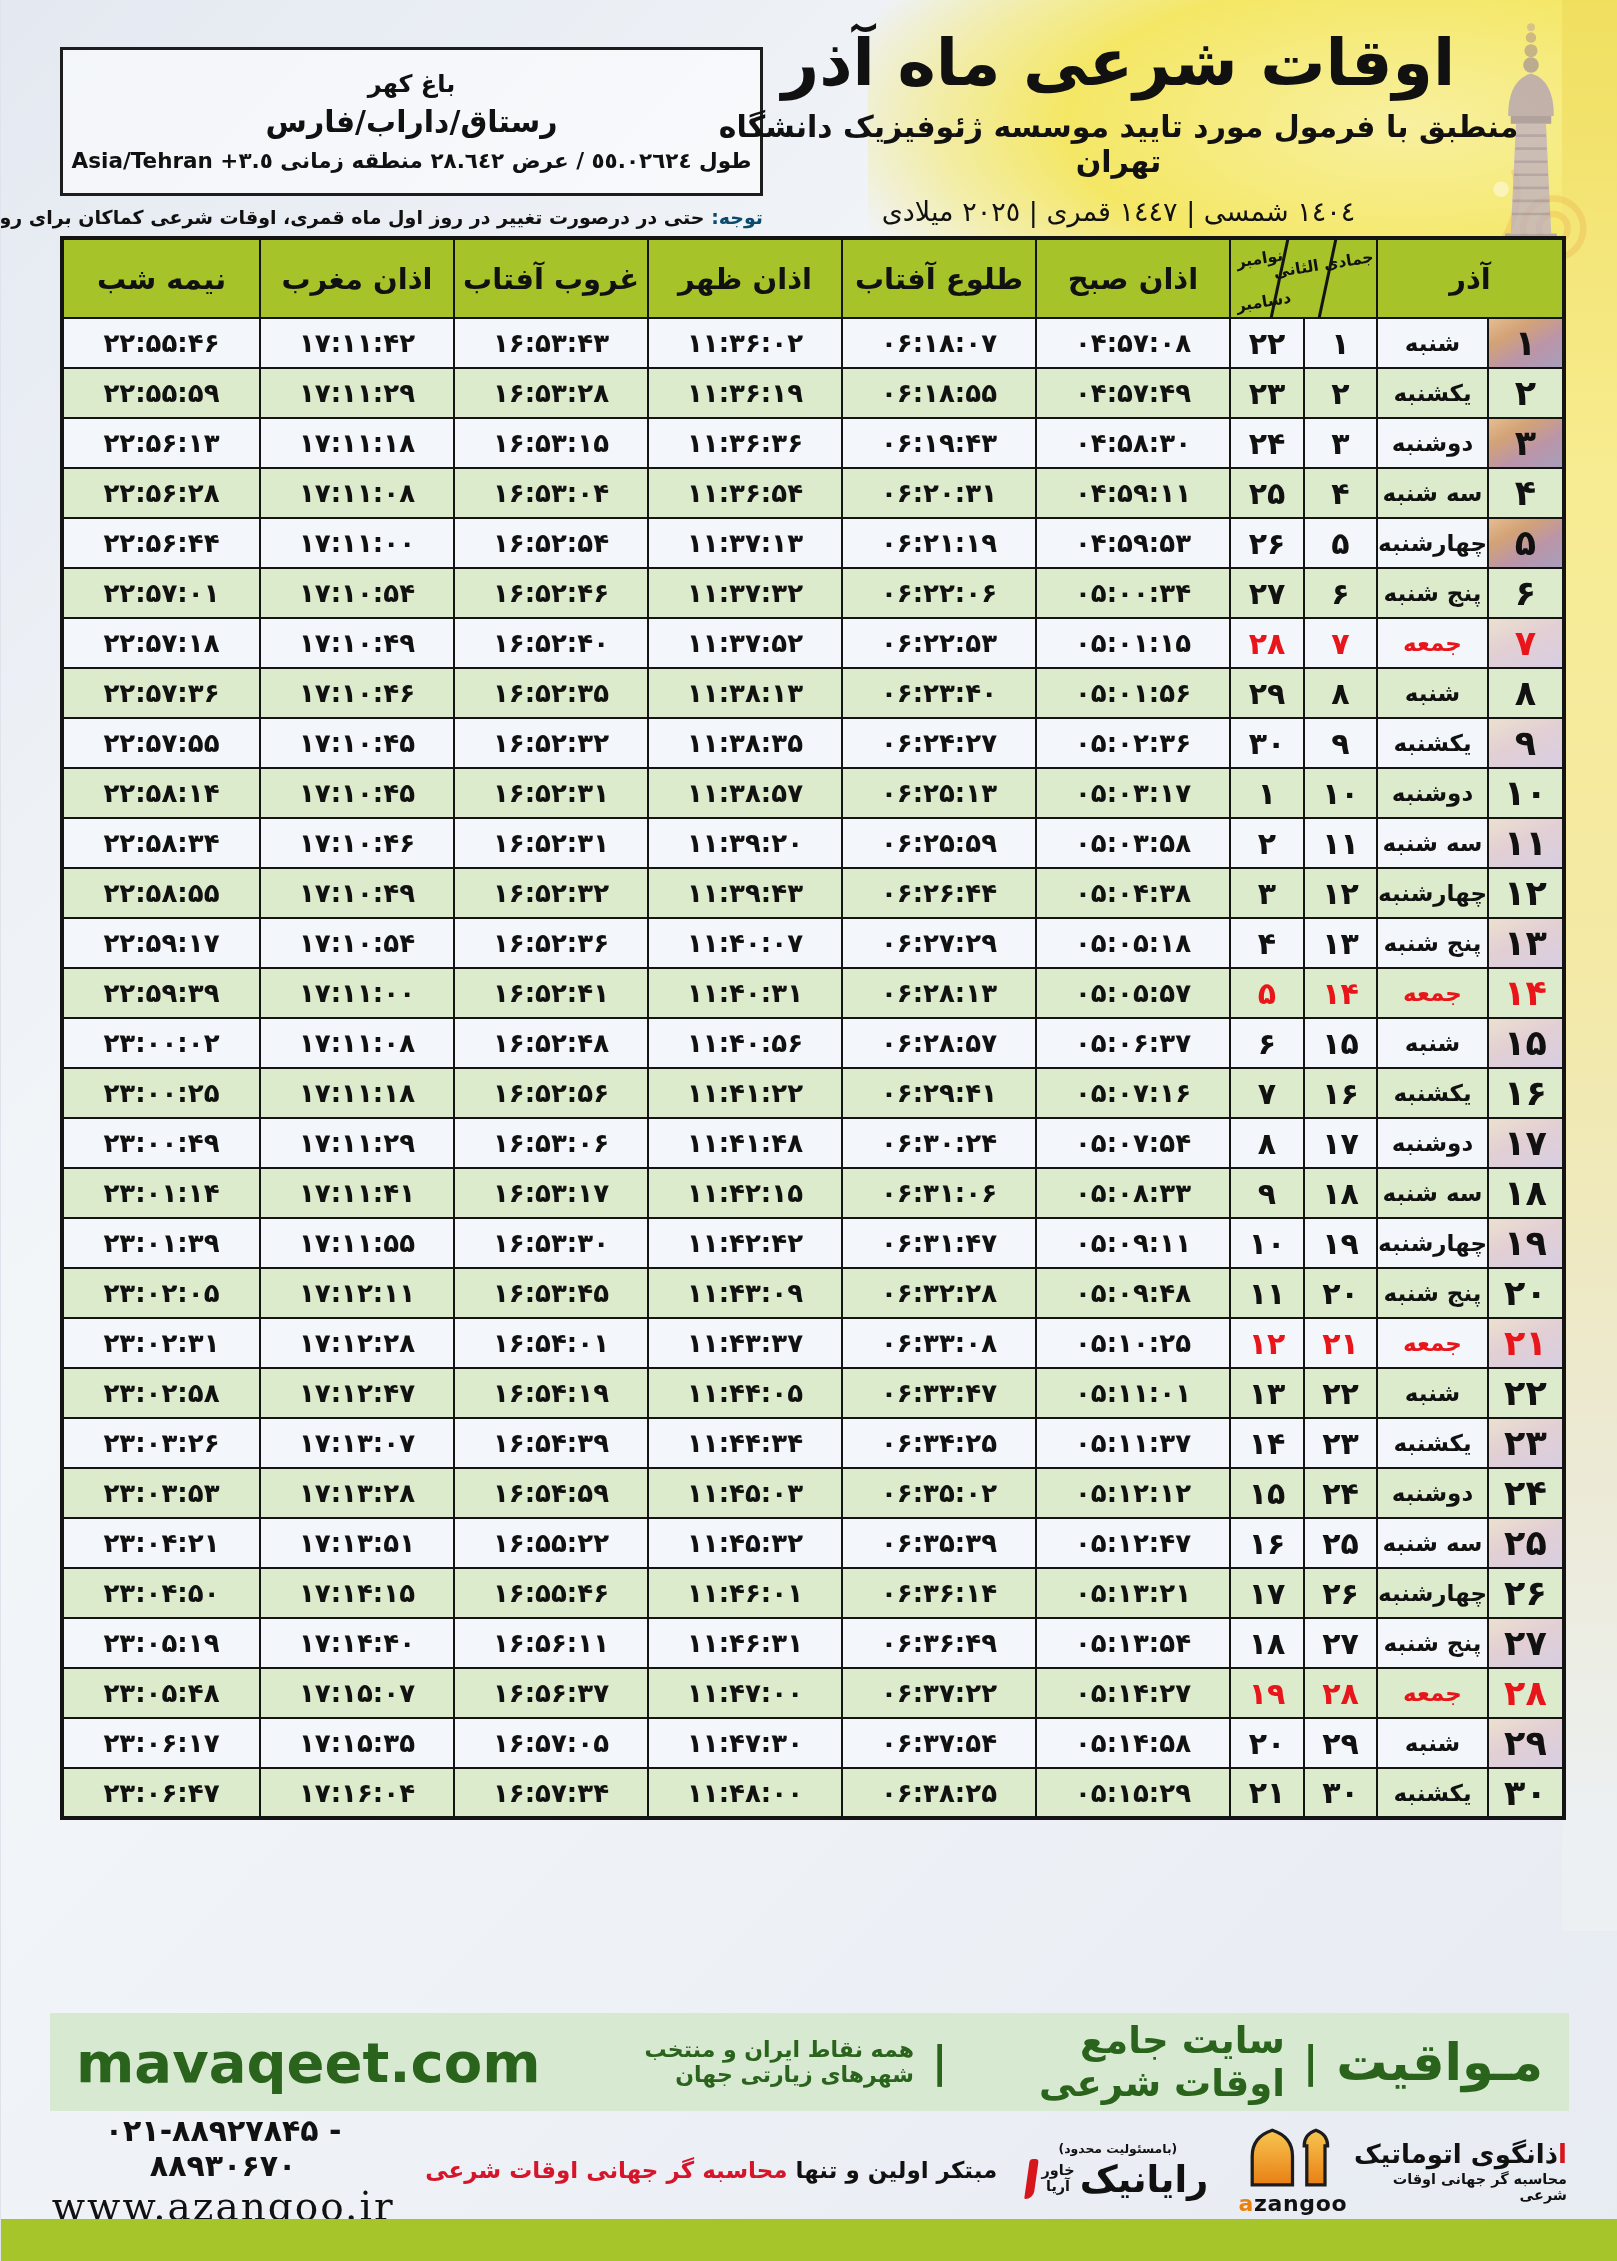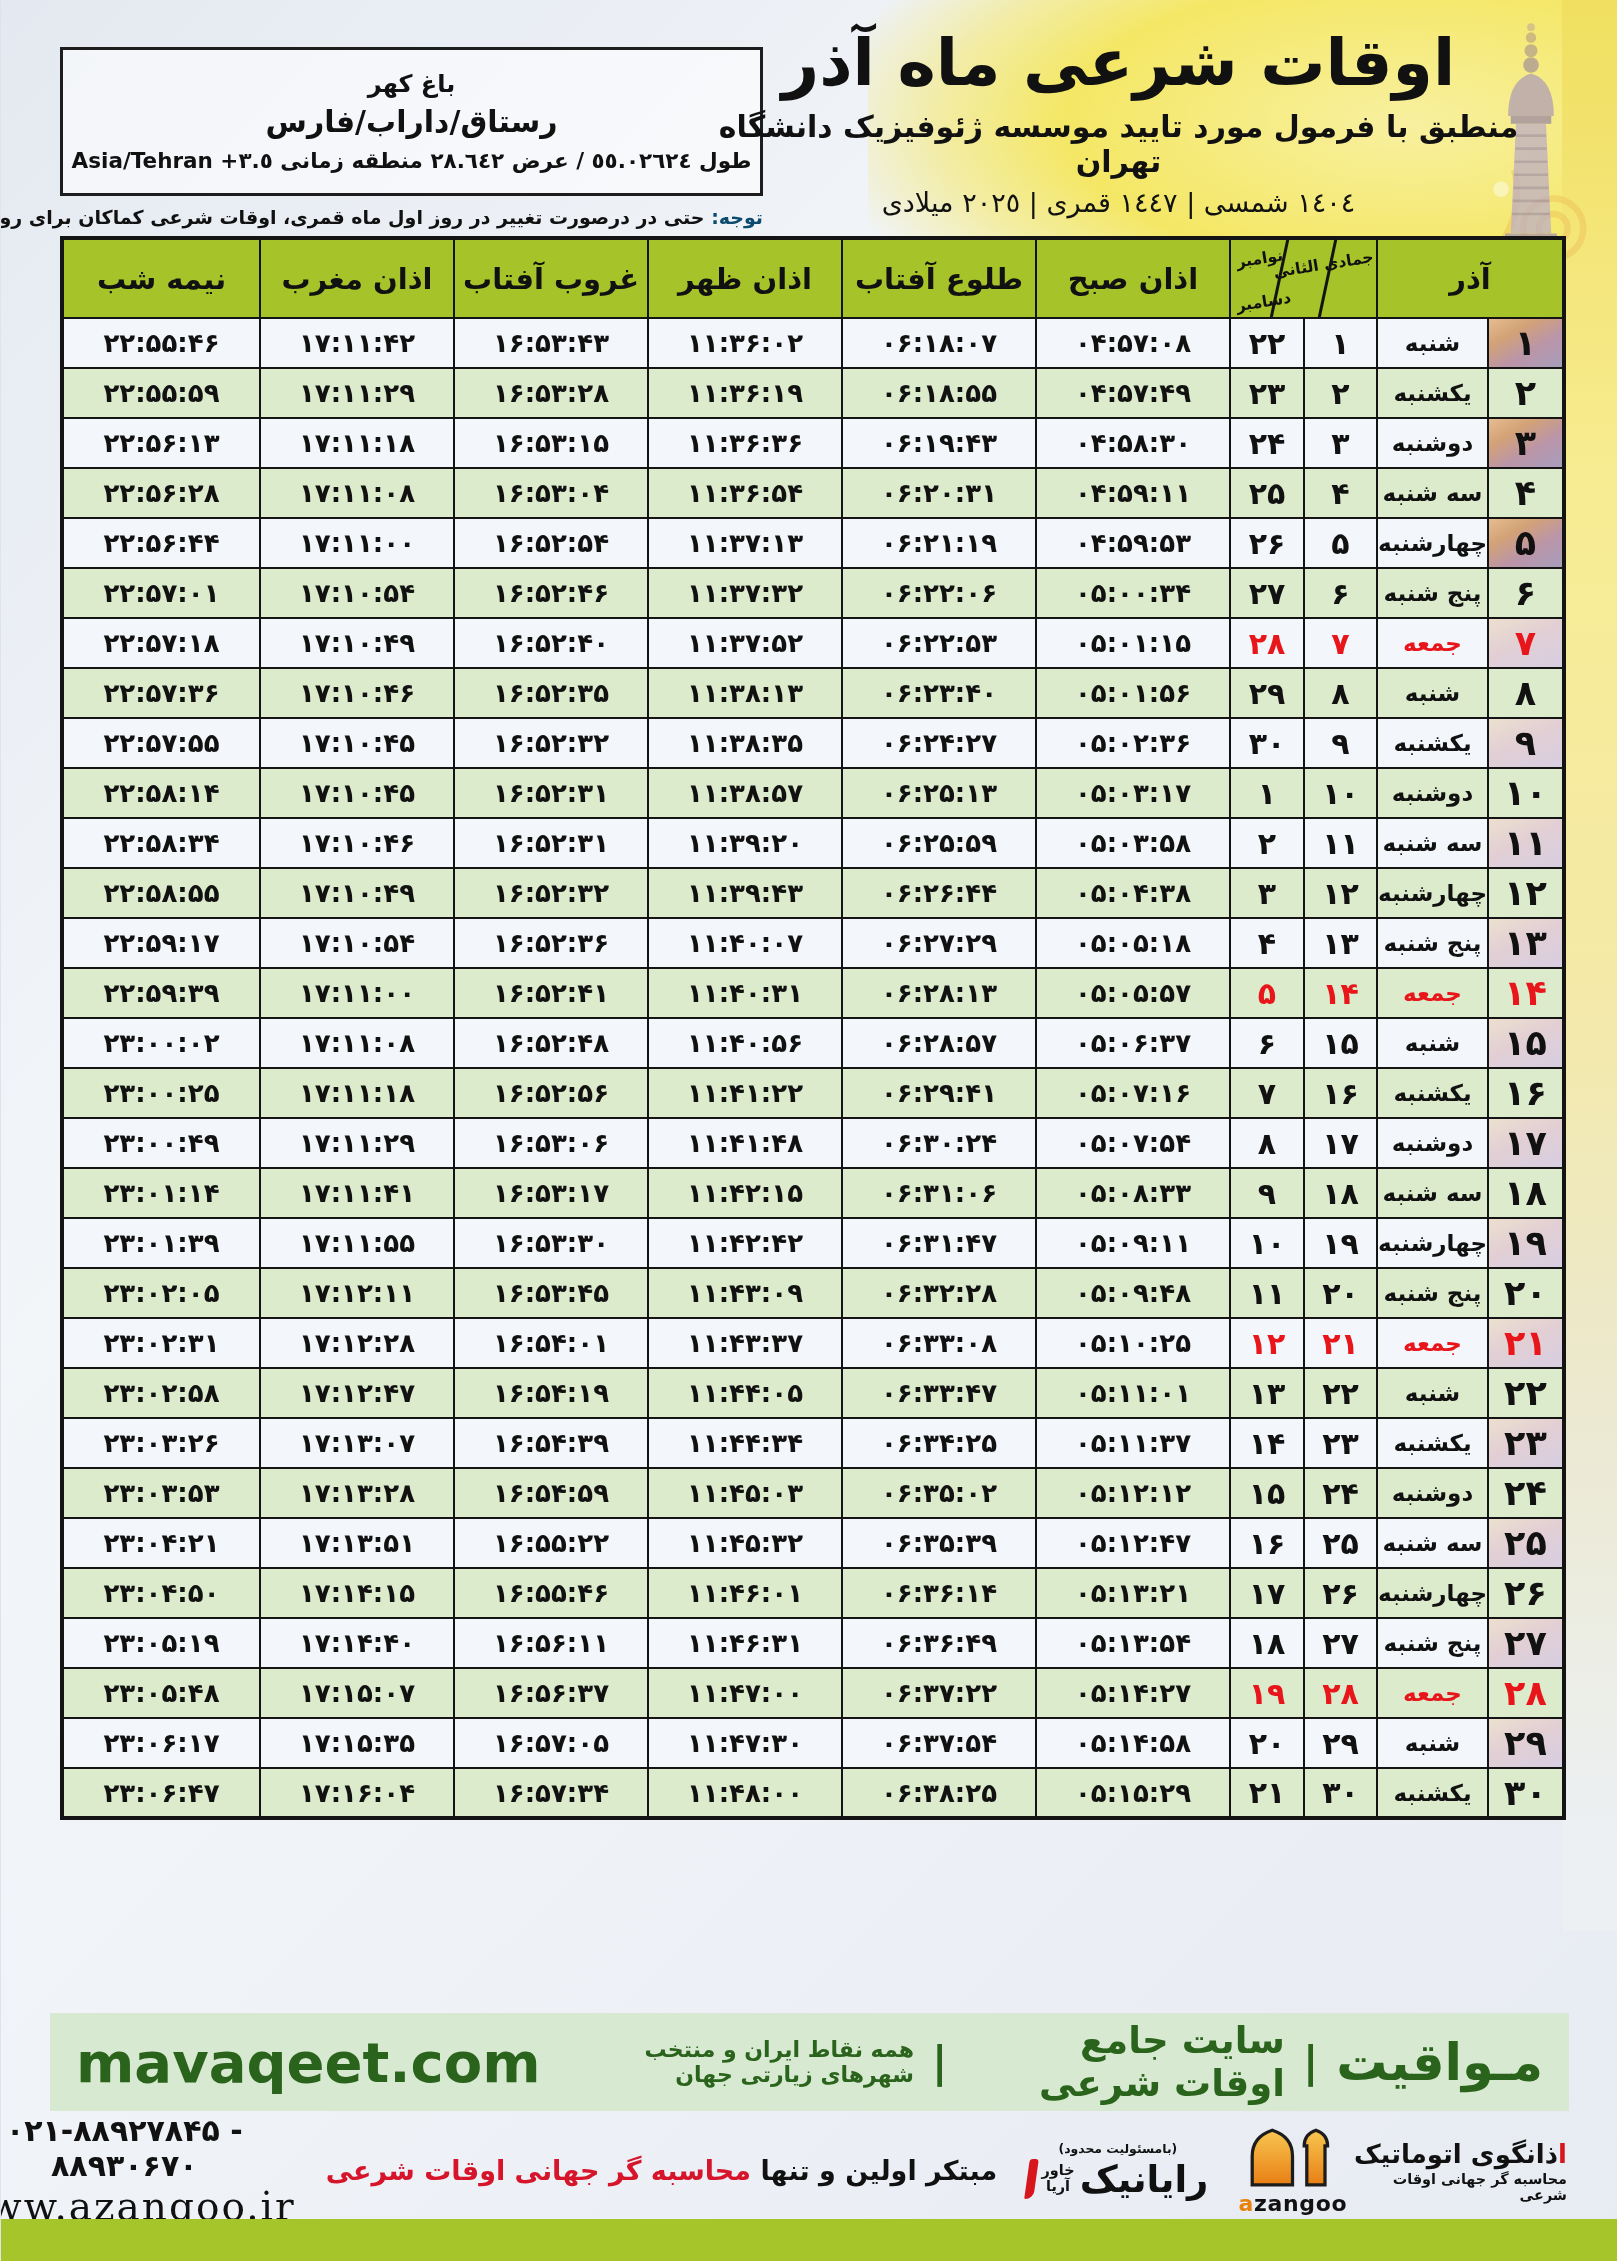--- a/index.html
+++ b/index.html
@@ -35,21 +35,21 @@
     direction:rtl; text-align:right; font-size:19px; font-weight:bold; white-space:nowrap;
   }
   .note-label{ color:#0c4a6e; }
   
   .title-block{
     position:absolute; top:22px; right:85px; width:829px;
     direction:rtl; text-align:center;
   }
   .title-main{ font-size:65px; font-weight:bold; line-height:1.25; }
   .title-sub{ font-size:30px; font-weight:bold; margin-top:6px; }
-  .title-years{ font-size:27px; margin-top:8px; }
+  .title-years{ font-size:27px; margin-top:17px; }
   
   .ptable-wrap{ position:absolute; top:236px; left:60px; }
   table.ptable{
     border-collapse:collapse; table-layout:fixed; direction:rtl;
     border:4.6px solid #141414; background:#f3f6fa;
   }
   .ptable th, .ptable td{ border:2.6px solid #141414; overflow:hidden; }
   .ptable thead th{
     background:#a7c32a; height:80px; font-weight:bold; font-size:29px; position:relative;
   }
@@ -97,21 +97,21 @@
   .az-fa .red{ color:#d6161c; }
   .az-tagline{ font-size:14.4px; font-weight:bold; }
   .az-latin{ font-size:22px; font-weight:bold; direction:ltr; letter-spacing:0.7px; }
   .az-latin .orange{ color:#e8820c; }
   .rayanik{ display:flex; flex-direction:column; align-items:center; gap:1.3px;justify-content:center; }
   .ry-note{ font-size:12.4px; font-weight:bold; }
   .ry-row{ display:flex; align-items:center; gap:5.2px; }
   .ry-name{ font-size:37px; font-weight:bold; }
   .ry-sub{ display:flex; flex-direction:column; font-size:14.4px; font-weight:bold; line-height:1.1; text-align:center; }
   .ry-accent{ width:9px; height:40px; background:#d6161c; border-radius:3.9px 3.9px 9px 1.3px; transform:skewX(-8deg); }
-  .promo{ text-align:center; font-size:27px; font-weight:bold; line-height:1.55; white-space:nowrap; }
+  .promo{ text-align:center; font-size:23px; font-weight:bold; line-height:1.55; white-space:nowrap; }
   .promo .red{ color:#d6152b; }
   .contact{ margin-right:auto; direction:ltr; text-align:center; }
   .contact-phone{ font-size:30px; font-weight:bold; letter-spacing:0.7px; }
   .contact-web{ font-family:"DejaVu Serif", serif; font-size:39px; letter-spacing:2px; margin-top:1.3px; }
   .lime-bar{ position:absolute; bottom:0; left:0; width:1618px; height:42px; background:#a5c52a; }
 </style>
 </head>
 <body>
 
 <div class="bg-top-right"></div>

